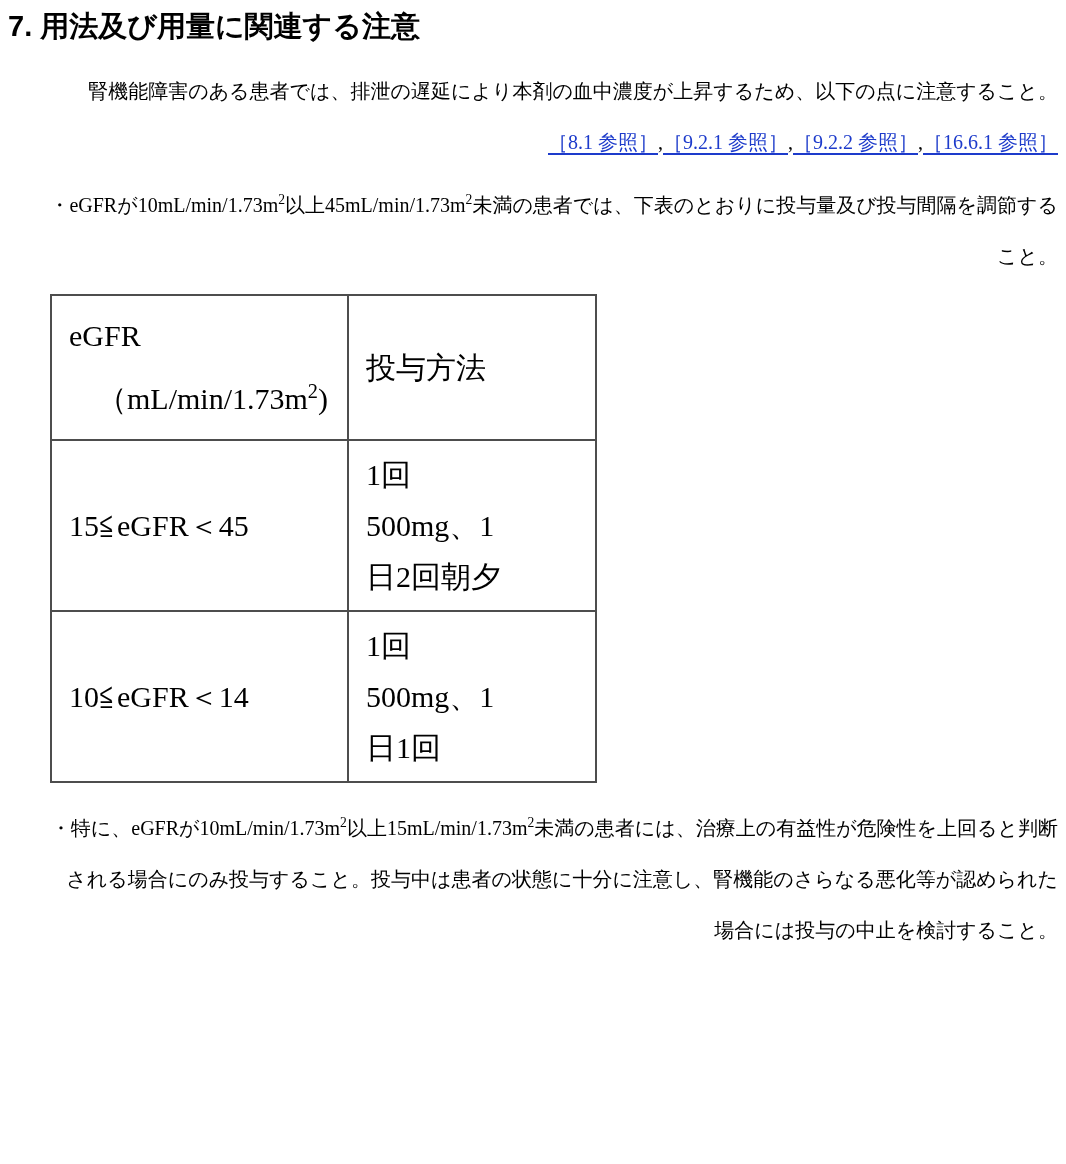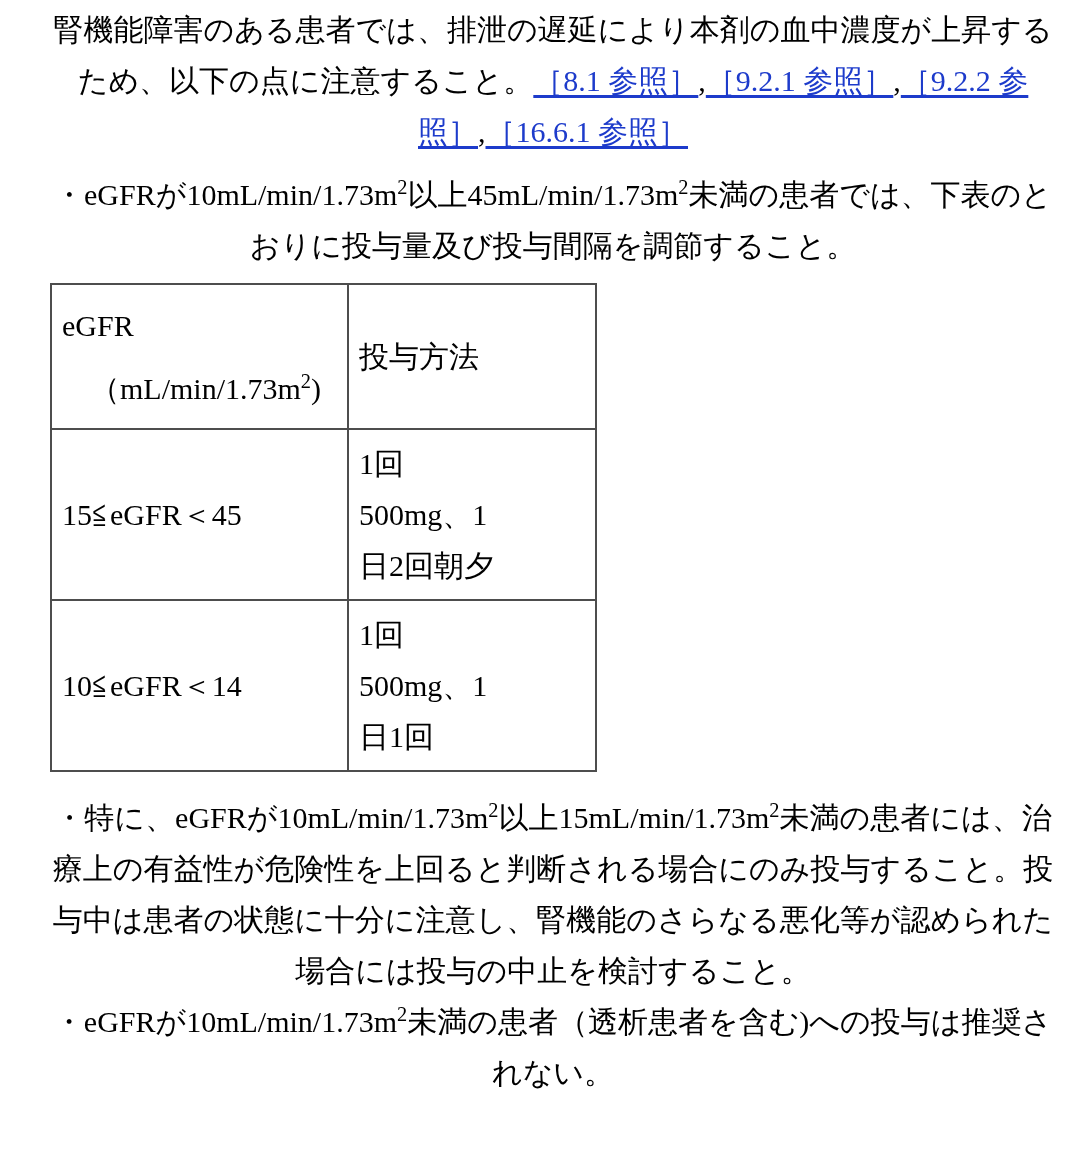--- a/index.html
+++ b/index.html
@@ -24,24 +24,24 @@
     padding: 4px 0 10px 0;
   }
   .heading {
     font-family: "Liberation Sans", "DejaVu Sans", sans-serif;
     font-weight: bold;
     font-size: 29px;
     line-height: 1.3;
     margin: 4px 8px 20px 8px;
   }
   .para {
-    font-size: 30px;
+    font-size: 20px;
     line-height: 51px;
     margin: 0 8px 0 48px;
-    text-align: center;
+    text-align: right;
   }
   .intro { margin-bottom: 12px; }
   .bullet { margin-top: 8px; }
   .after-table { margin-top: 8px; }
   .tight { margin-top: 0; }
   sup {
     font-size: 68%;
     line-height: 0;
     vertical-align: super;
   }
@@ -53,35 +53,36 @@
   table.dose-table {
     border-collapse: collapse;
     margin: 12px 0 20px 50px;
     table-layout: fixed;
     width: 507px;
   }
   table.dose-table td {
     border: 2px solid var(--border-color);
     font-size: 30px;
     line-height: 51px;
-    padding: 6px 10px;
+    padding: 6px 17px;
     vertical-align: middle;
     background: var(--bg-color);
   }
   td.col-egfr { width: 297px; }
   td.col-method { width: 248px; }
   tr.header-row td { height: 145px; }
   tr.data-row td { height: 171px; font-family: Liberation Serif, serif; }
   .unit-line { margin-top: 12px; margin-left: 28px; }
 </style>
 </head>
 <body>
 
 <main class="doc">
 
+  <h2 class="heading">7. 用法及び用量に関連する注意</h2>
 
   <p class="para intro">腎機能障害のある患者では、排泄の遅延により本剤の血中濃度が上昇するため、以下の点に注意すること。<a href="#" class="ref">［8.1 参照］</a>,<a href="#" class="ref">［9.2.1 参照］</a>,<a href="#" class="ref">［9.2.2 参照］</a>,<a href="#" class="ref">［16.6.1 参照］</a></p>
 
   <p class="para bullet">・eGFRが10mL/min/1.73m<sup>2</sup>以上45mL/min/1.73m<sup>2</sup>未満の患者では、下表のとおりに投与量及び投与間隔を調節すること。</p>
 
   <table class="dose-table">
     <tbody>
       <tr class="header-row">
         <td class="col-egfr">
           <div>eGFR</div>
@@ -95,15 +96,14 @@
       </tr>
       <tr class="data-row">
         <td class="col-egfr">10≦eGFR＜14</td>
         <td class="col-method">1回<br>500mg、1<br>日1回</td>
       </tr>
     </tbody>
   </table>
 
   <p class="para bullet after-table">・特に、eGFRが10mL/min/1.73m<sup>2</sup>以上15mL/min/1.73m<sup>2</sup>未満の患者には、治療上の有益性が危険性を上回ると判断される場合にのみ投与すること。投与中は患者の状態に十分に注意し、腎機能のさらなる悪化等が認められた場合には投与の中止を検討すること。</p>
 
-  <p class="para bullet tight">・eGFRが10mL/min/1.73m<sup>2</sup>未満の患者（透析患者を含む)への投与は推奨されない。</p>
 
 </main>
 
 </body></html>

